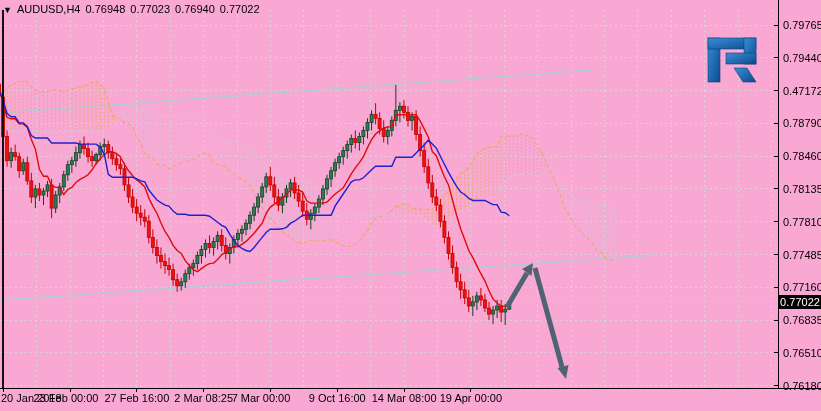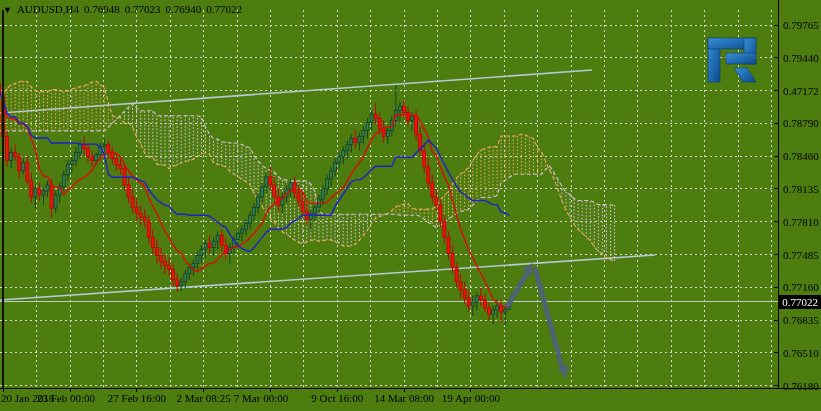--- a/index.html
+++ b/index.html
@@ -1,17 +1,17 @@
 <!DOCTYPE html>
 <html><head>
 <meta charset="utf-8">
 <style>
   html,body{margin:0;padding:0;background:#fff;}
-  #screen{position:relative;width:821px;height:411px;background:#4d7c0f;overflow:hidden;
-          font-family:Liberation Serif, serif;}
+  #screen{position:relative;width:821px;height:411px;background:#f9a8d4;overflow:hidden;
+          font-family:Liberation Sans, sans-serif;}
   #chart-title{position:absolute;left:3px;top:3px;font-size:11px;color:#000;white-space:nowrap;}
   #chart-title .tri{font-size:9px;margin-right:5px;}
   #chart-title span.v{margin-right:5px;}
   #chart-svg{position:absolute;left:0;top:0;}
   .ylab{position:absolute;left:783px;font-size:11px;color:#000;transform:translateY(-50%);white-space:nowrap;}
   .xlab{position:absolute;top:392px;font-size:11px;color:#000;transform:translateX(-50%);white-space:nowrap;}
   #price-tag{position:absolute;left:779px;width:42px;height:14px;background:#000;color:#fff;
              font-size:11px;line-height:14px;text-align:center;transform:translateY(-50%);}
   #logo{position:absolute;left:706px;top:36px;}
 </style>

